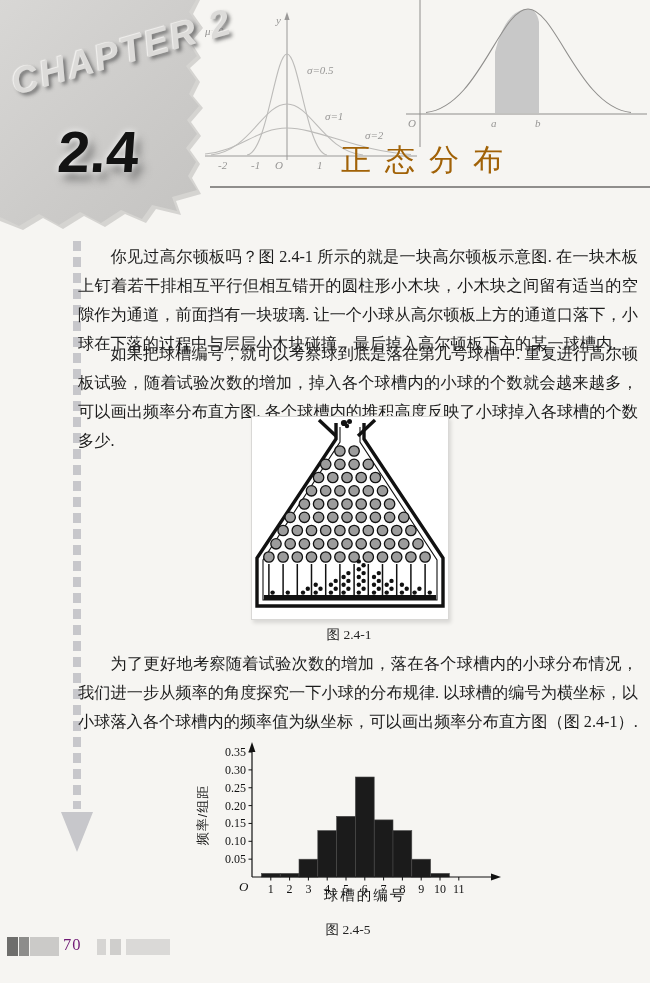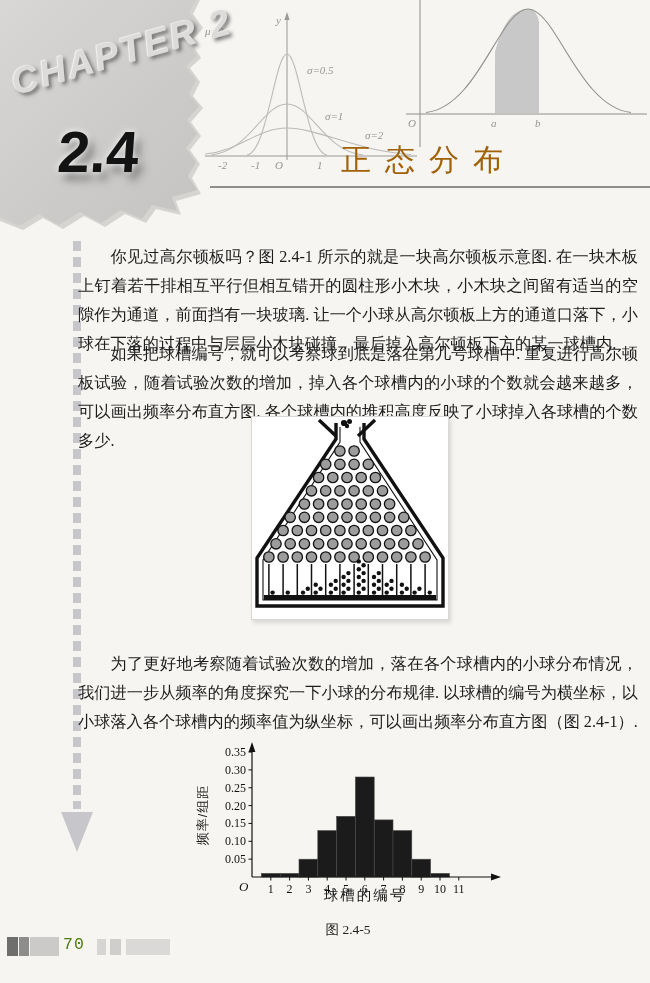--- a/index.html
+++ b/index.html
@@ -48,22 +48,22 @@
   
   #galton-figure{position:absolute;left:251px;top:416px;width:196px;height:202px;background:#ffffff;
     border:1px solid #d9d8d6;box-shadow:2px 3px 4px rgba(0,0,0,.12);z-index:3;}
   .fig-caption{position:absolute;text-align:center;font-size:13.5px;color:#222;z-index:3;}
   #caption-1{left:251px;top:626px;width:196px;}
   #caption-2{left:248px;top:921px;width:200px;}
   #hist-wrap{position:absolute;left:193px;top:737px;width:315px;height:172px;z-index:3;}
 
   
   .footer-block{position:absolute;z-index:3;}
-  #page-number{position:absolute;left:63px;top:935px;font-size:16.5px;color:#4d7c0f;z-index:3;
-    letter-spacing:1px;font-family:Liberation Mono, monospace;}
+  #page-number{position:absolute;left:63px;top:935px;font-size:16.5px;color:#701a75;z-index:3;
+    letter-spacing:1px;}
 </style>
 </head>
 <body>
 
 <div id="page">
 
   <svg class="hdr-graph" style="left:205px;top:8px;" width="215" height="168" viewBox="0 0 215 168">
     <line x1="0" y1="148" x2="212" y2="148" stroke="#9a9998" stroke-width="1"></line>
     <line x1="82" y1="10" x2="82" y2="152" stroke="#9a9998" stroke-width="1"></line>
     <polygon points="82,4 79.4,12 84.6,12" fill="#9a9998"></polygon>
@@ -237,20 +237,21 @@
           <circle cx="139.5" cy="163.9" r="2.2" fill="#111"></circle>
           <circle cx="149.9" cy="175.6" r="2.2" fill="#111"></circle>
           <circle cx="154.7" cy="171.7" r="2.2" fill="#111"></circle>
           <circle cx="149.9" cy="167.8" r="2.2" fill="#111"></circle>
           <circle cx="162.6" cy="175.6" r="2.2" fill="#111"></circle>
           <circle cx="167.4" cy="171.7" r="2.2" fill="#111"></circle>
           <circle cx="177.8" cy="175.6" r="2.2" fill="#111"></circle>
         </g>
     </svg>
   </div>
+  <div class="fig-caption" id="caption-1">图 2.4-1</div>
 
   <div id="hist-wrap">
     <svg id="hist-svg" width="315" height="172" viewBox="0 0 315 172">
         <rect x="68.4" y="136.4" width="18.8" height="3.6" fill="#1b1b1b" stroke="#4a4a4a" stroke-width="0.6"></rect>
         <rect x="87.2" y="136.4" width="18.8" height="3.6" fill="#1b1b1b" stroke="#4a4a4a" stroke-width="0.6"></rect>
         <rect x="106.0" y="122.2" width="18.8" height="17.9" fill="#1b1b1b" stroke="#4a4a4a" stroke-width="0.6"></rect>
         <rect x="124.8" y="93.6" width="18.8" height="46.4" fill="#1b1b1b" stroke="#4a4a4a" stroke-width="0.6"></rect>
         <rect x="143.6" y="79.3" width="18.8" height="60.7" fill="#1b1b1b" stroke="#4a4a4a" stroke-width="0.6"></rect>
         <rect x="162.4" y="40.0" width="18.8" height="100.0" fill="#1b1b1b" stroke="#4a4a4a" stroke-width="0.6"></rect>
         <rect x="181.2" y="82.9" width="18.8" height="57.1" fill="#1b1b1b" stroke="#4a4a4a" stroke-width="0.6"></rect>

